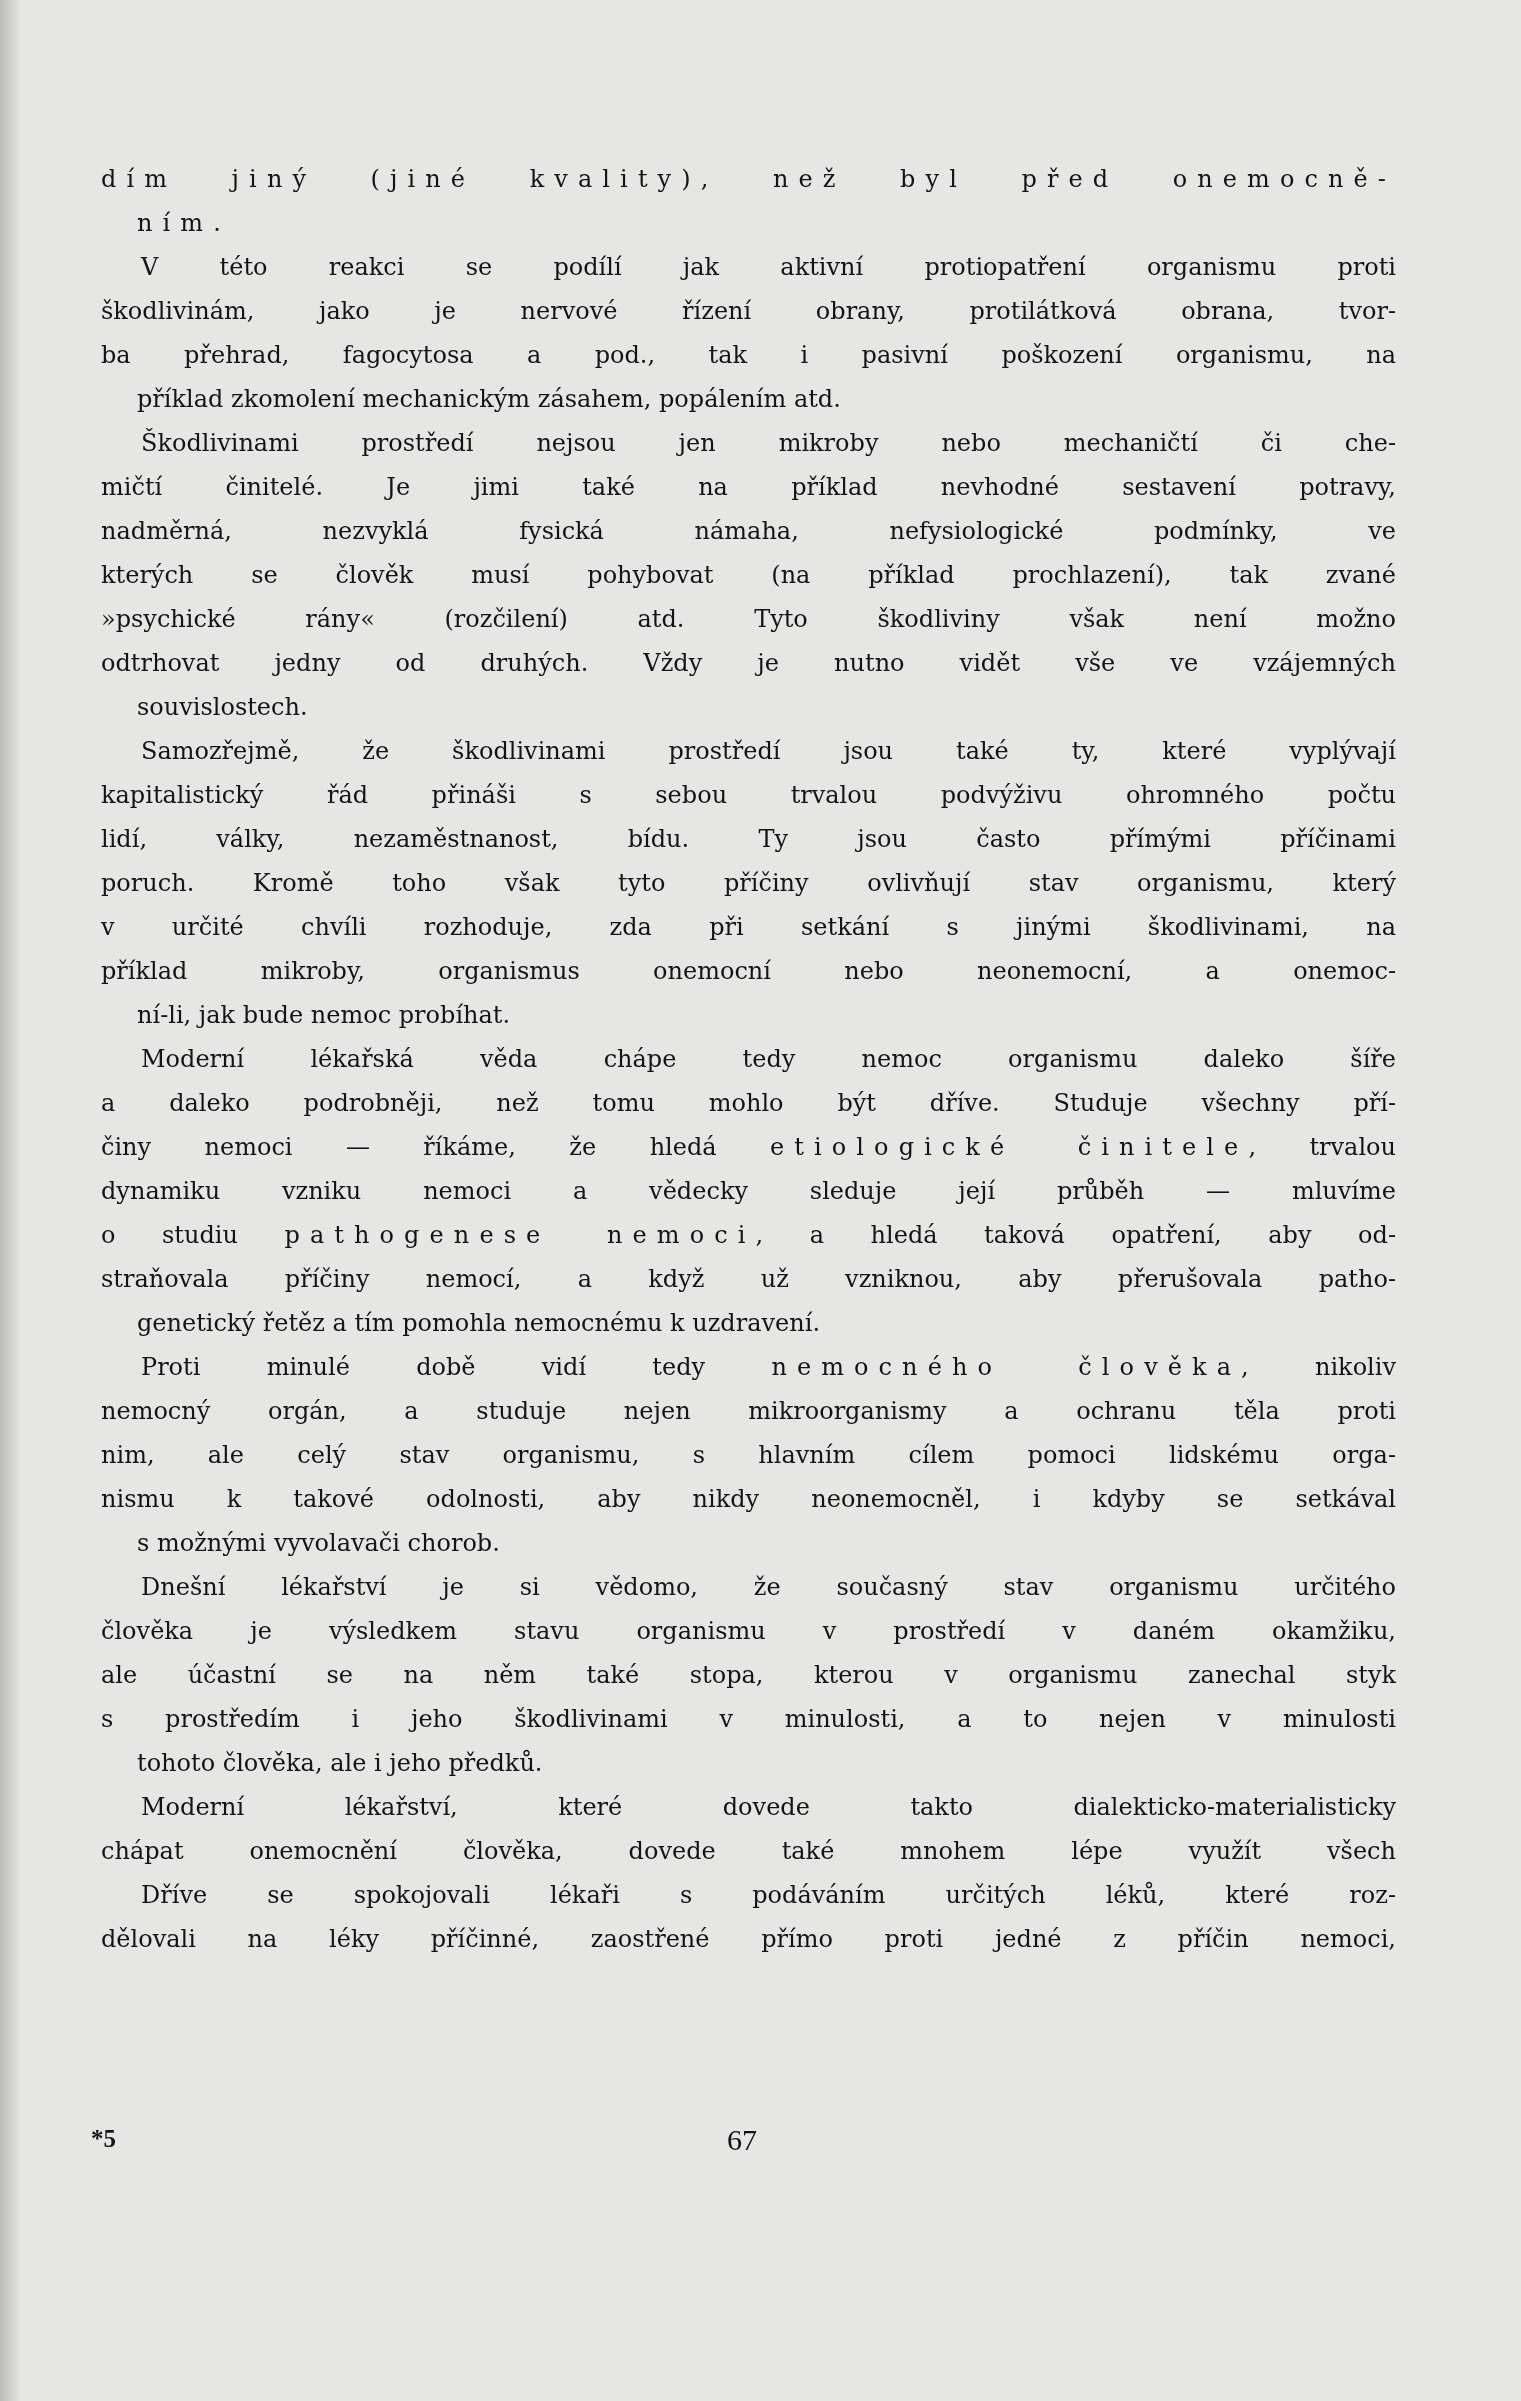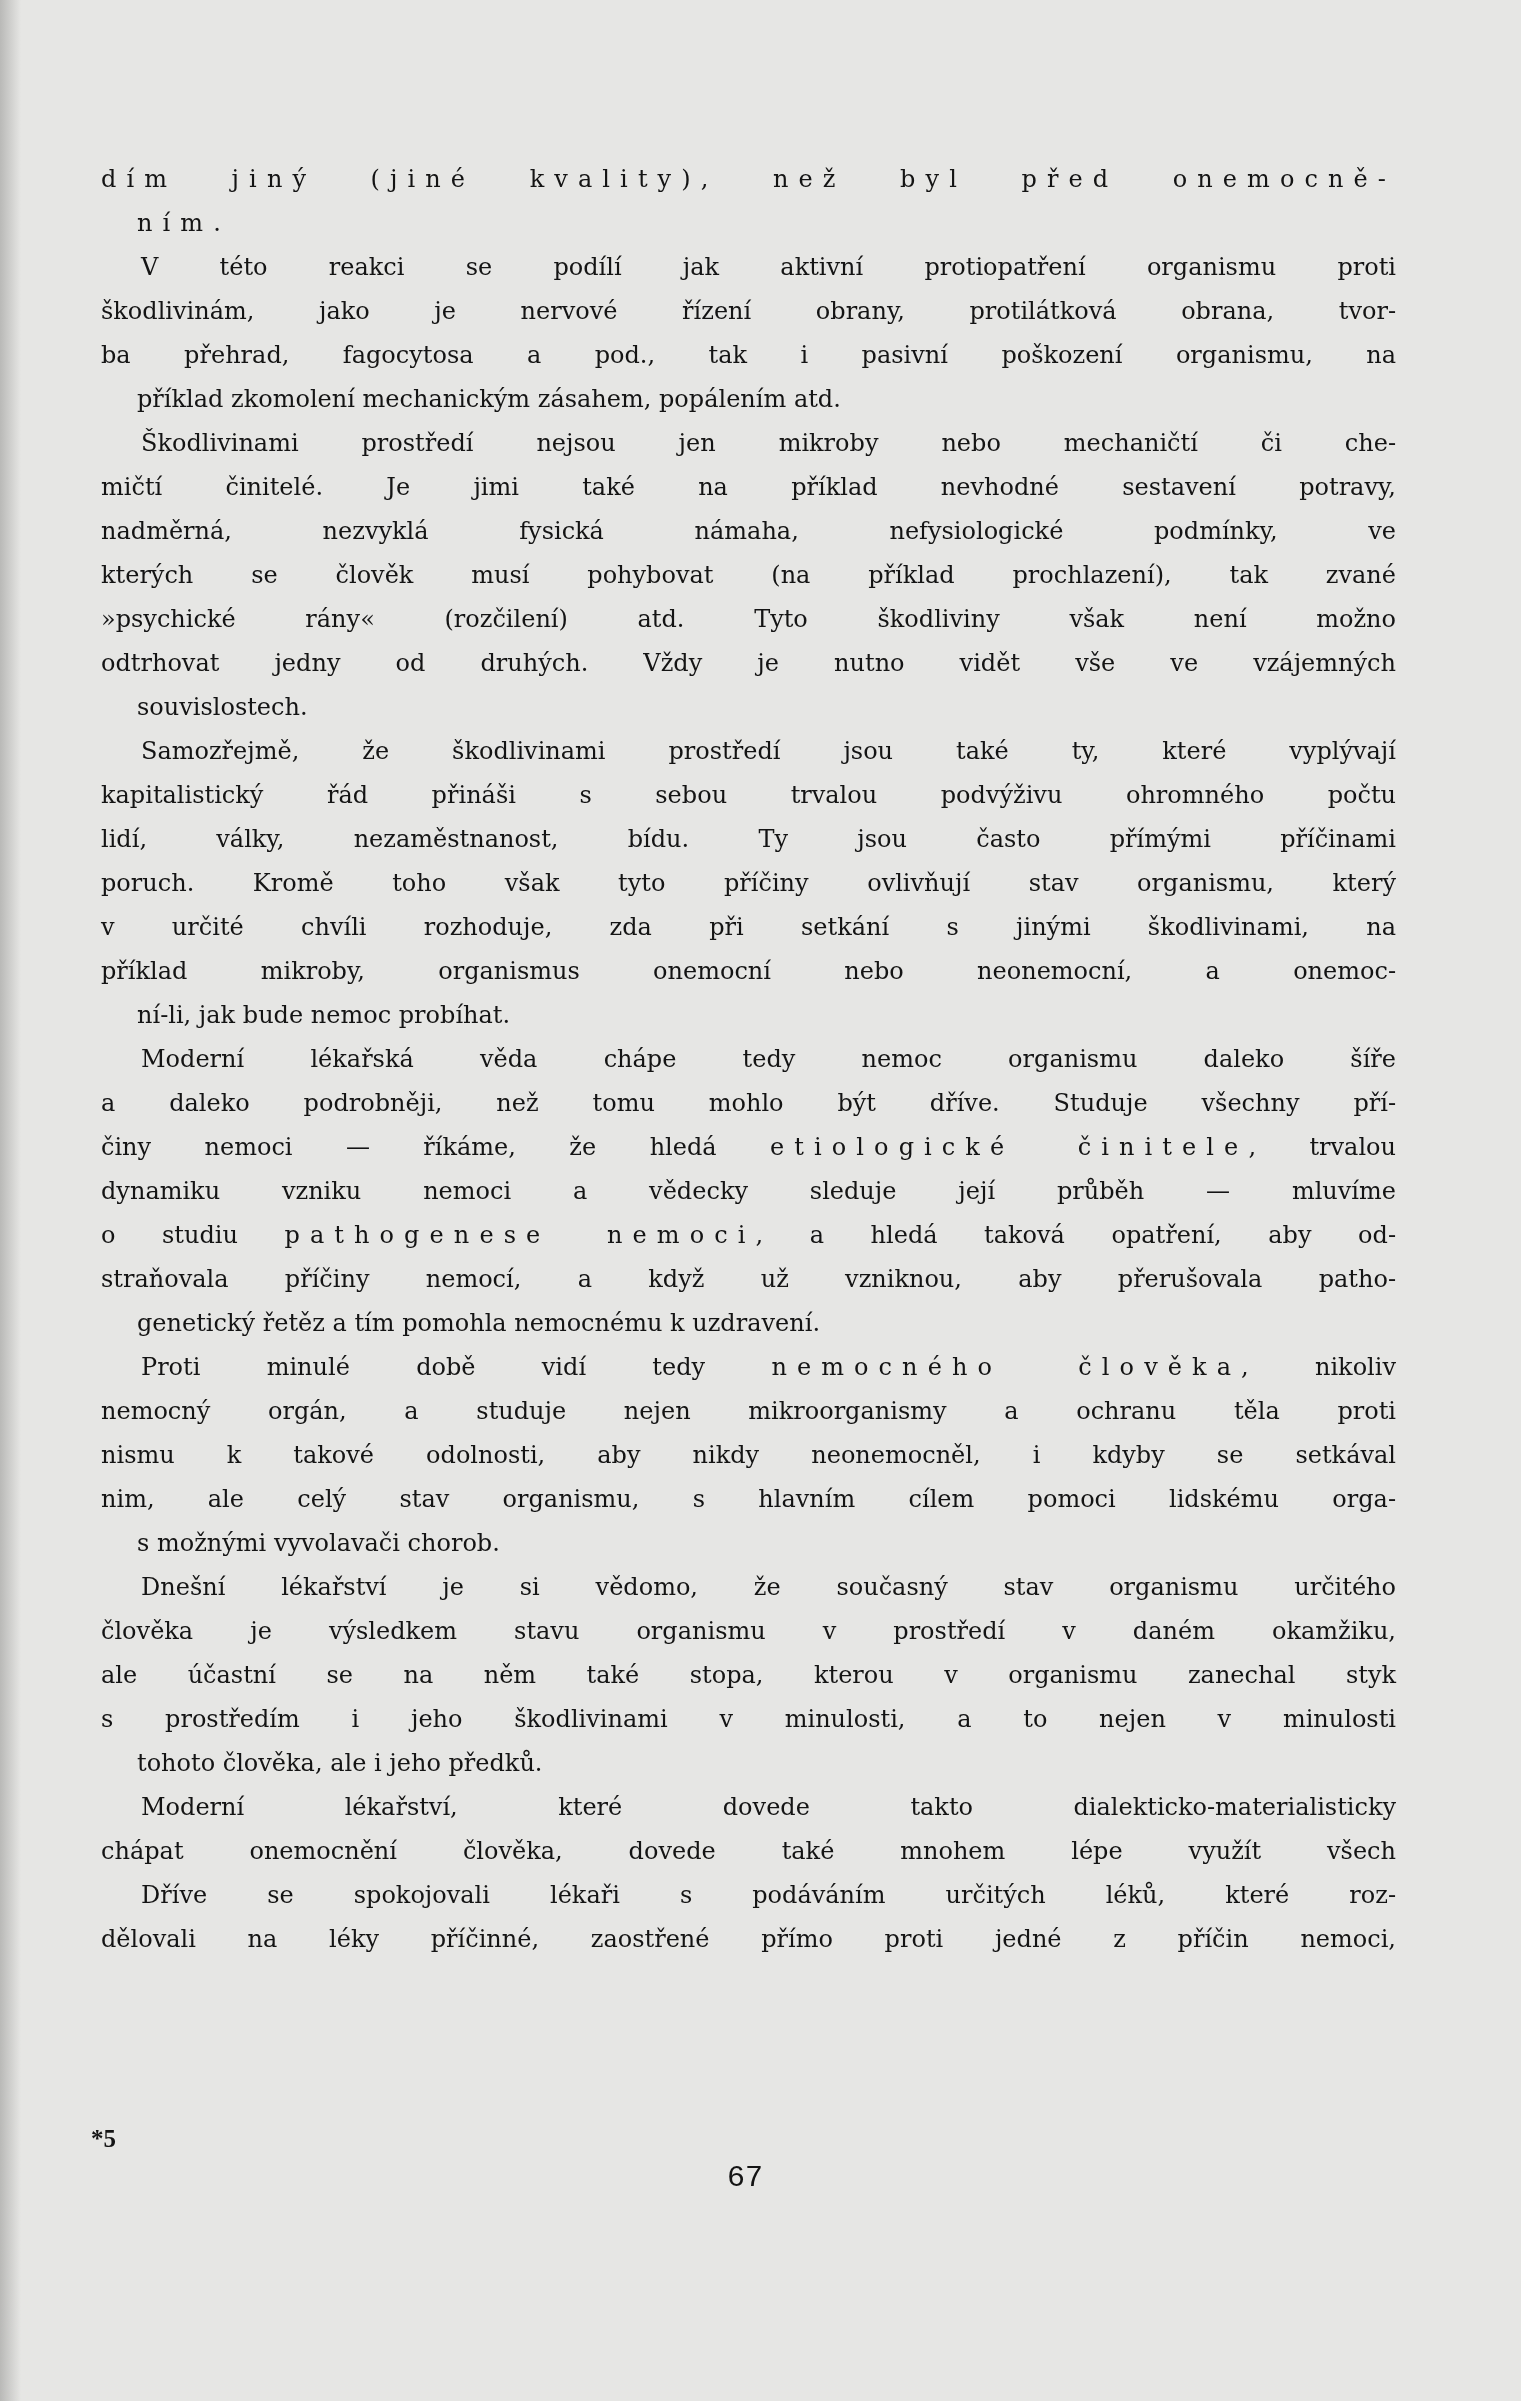--- a/index.html
+++ b/index.html
@@ -54,22 +54,21 @@
     top: 2125px;
     font-size: 25px;
     font-family: "Liberation Serif", serif;
     font-weight: bold;
   }
   .footer-page {
     position: absolute;
     left: 727px;
     top: 2123px;
     font-size: 30px;
-    font-family: Liberation Mono, monospace;
-    margin-top: 38px;
+    font-family: Liberation Serif, serif;
   }
 </style>
 </head>
 <body>
 
 <div class="page-shade"></div>
 
 <div class="text-block" id="text-block">
     <div>
       <span class="line"><span class="sp">dím jiný (jiné kvality), než byl před onemocně-</span></span>
@@ -104,22 +103,22 @@
       <span class="line"><span>a daleko podrobněji, než tomu mohlo být dříve. Studuje všechny pří-</span></span>
       <span class="line"><span>činy nemoci — říkáme, že hledá </span><span class="sp">etiologické činitele</span><span>, trvalou</span></span>
       <span class="line"><span>dynamiku vzniku nemoci a vědecky sleduje její průběh — mluvíme</span></span>
       <span class="line"><span>o studiu </span><span class="sp">pathogenese nemoci</span><span>, a hledá taková opatření, aby od-</span></span>
       <span class="line"><span>straňovala příčiny nemocí, a když už vzniknou, aby přerušovala patho-</span></span>
       <span class="line last"><span>genetický řetěz a tím pomohla nemocnému k uzdravení.</span></span>
     </div>
     <div>
       <span class="line ind"><span>Proti minulé době vidí tedy </span><span class="sp">nemocného člověka</span><span>, nikoliv</span></span>
       <span class="line"><span>nemocný orgán, a studuje nejen mikroorganismy a ochranu těla proti</span></span>
+      <span class="line"><span>nim, ale celý stav organismu, s hlavním cílem pomoci lidskému orga-</span></span>
       <span class="line"><span>nismu k takové odolnosti, aby nikdy neonemocněl, i kdyby se setkával</span></span>
-      <span class="line"><span>nim, ale celý stav organismu, s hlavním cílem pomoci lidskému orga-</span></span>
       <span class="line last"><span>s možnými vyvolavači chorob.</span></span>
     </div>
     <div>
       <span class="line ind"><span>Dnešní lékařství je si vědomo, že současný stav organismu určitého</span></span>
       <span class="line"><span>člověka je výsledkem stavu organismu v prostředí v daném okamžiku,</span></span>
       <span class="line"><span>ale účastní se na něm také stopa, kterou v organismu zanechal styk</span></span>
       <span class="line"><span>s prostředím i jeho škodlivinami v minulosti, a to nejen v minulosti</span></span>
       <span class="line last"><span>tohoto člověka, ale i jeho předků.</span></span>
     </div>
     <div>

